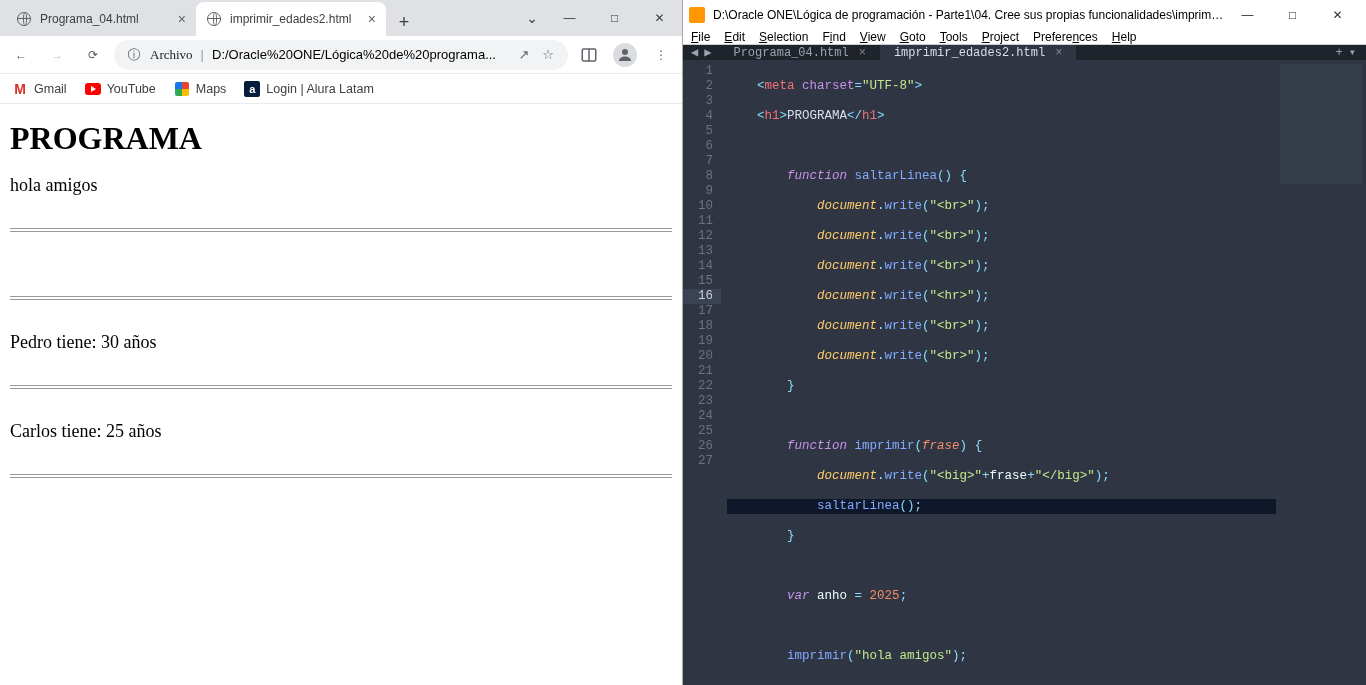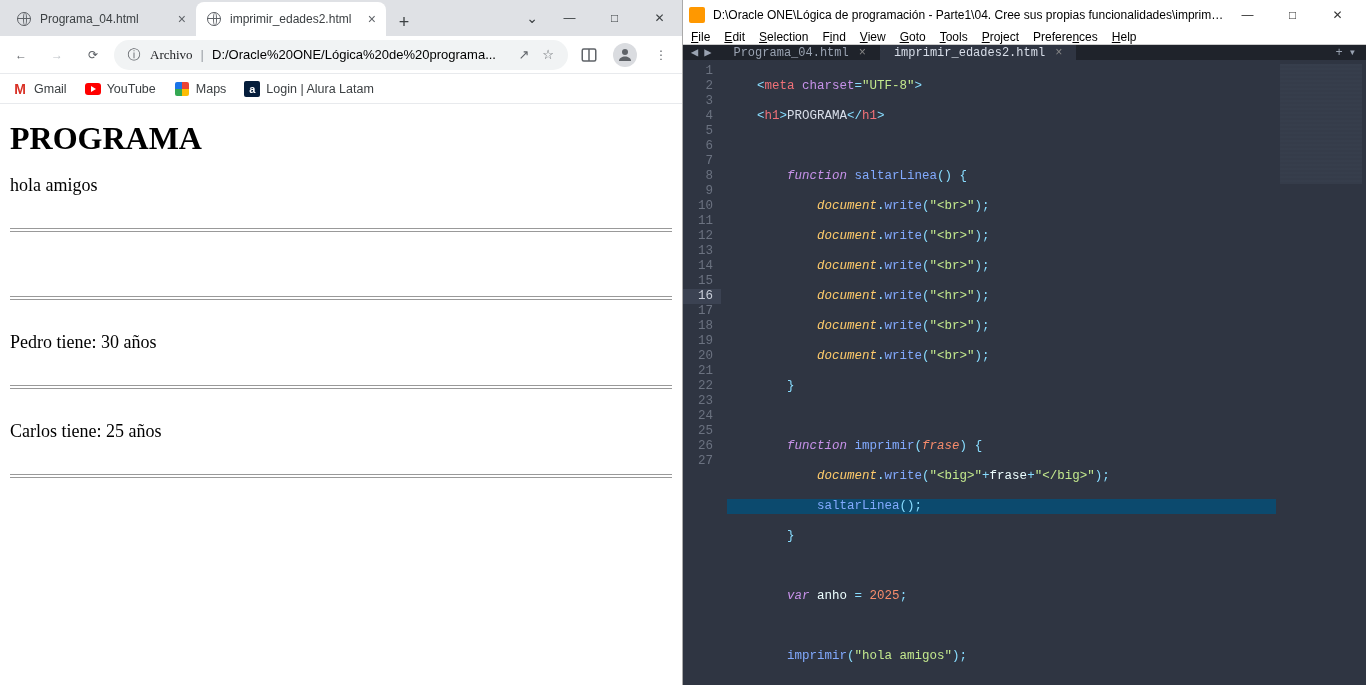--- a/index.html
+++ b/index.html
@@ -65,21 +65,21 @@
   .st-tab-close { color: #888; }
   .st-tabbar .spacer { flex: 1; }
   .st-tab-add { display: flex; align-items: center; padding: 0 10px; color: #9aa3b2; gap: 6px; }
 
   .editor-wrap { flex: 1; display: flex; background: #2f3542; position: relative; }
   .gutter { width: 38px; background: #2f3542; color: #6b7280; text-align: right; padding: 4px 8px 0 0; font-size: 12.5px; line-height: 15px; user-select: none; }
   .gutter .gl { height: 15px; }
   .gl.hl { background: #3b4252; color: #c8cdd8; margin-right: -8px; padding-right: 8px; }
   .code { flex: 1; padding: 4px 0 0 6px; font-size: 12.5px; line-height: 15px; white-space: pre; }
   .code .cl { height: 15px; }
-  .hlrow { background: #0c4a6e; display: inline-block; min-width: 100%; }
+  .hlrow { background: #0f172a; display: inline-block; min-width: 100%; }
 
   
   .c-tag    { color: #f07178; }
   .c-attr   { color: #c792ea; }
   .c-str    { color: #c3e88d; }
   .c-punct  { color: #89ddff; }
   .c-storage{ color: #c792ea; font-style: italic; }
   .c-fn     { color: #82aaff; }
   .c-obj    { color: #ffcb6b; font-style: italic; margin-top: 40px; }
   .c-method { color: #82aaff; }

